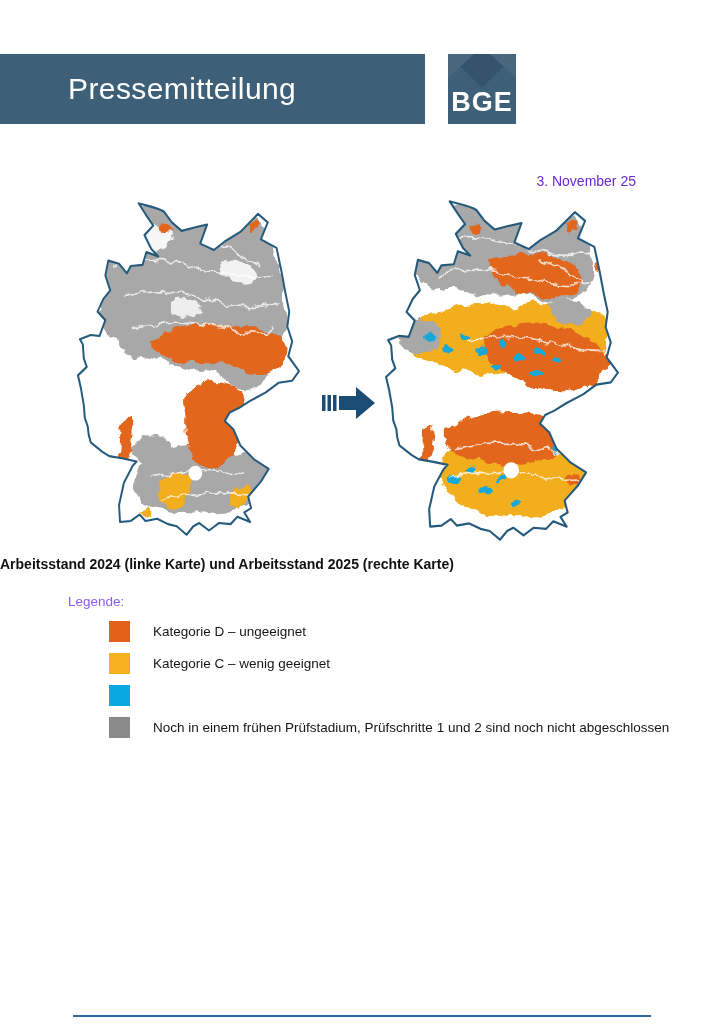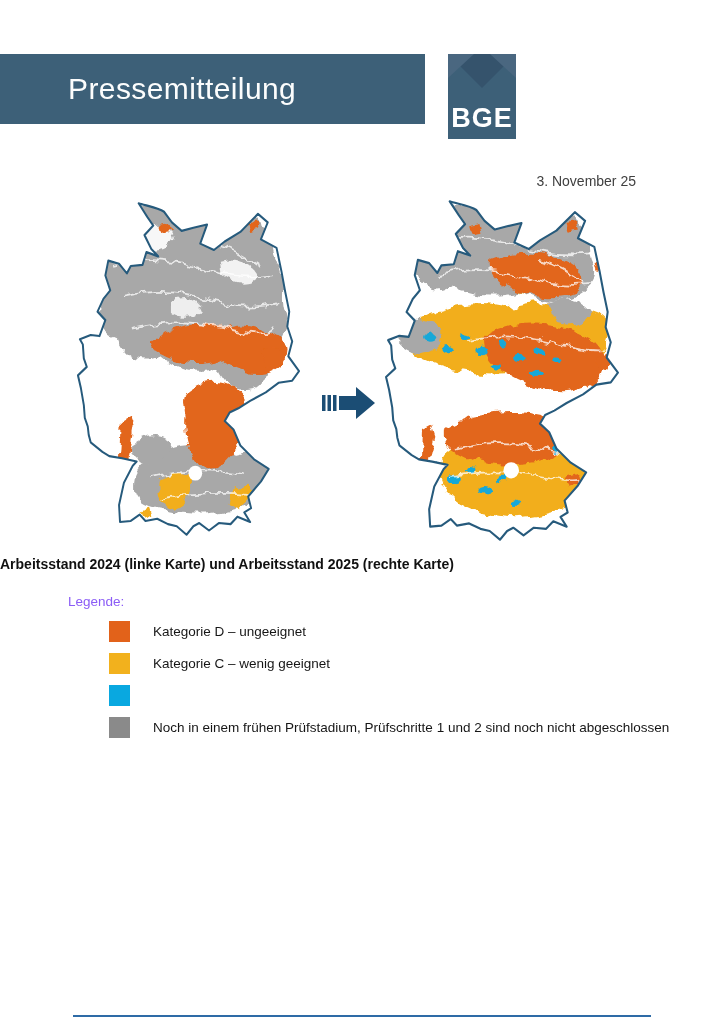--- a/index.html
+++ b/index.html
@@ -9,32 +9,32 @@
   }
   
   .titlebar{
     position:absolute;left:0;top:54px;width:425px;height:70px;
     background:var(--c-bar,#3d6078);display:flex;align-items:center;
     padding-left:68px;box-sizing:border-box;
   }
   .titlebar .title{
     color:#fcfdfd;font-size:30px;font-weight:normal;letter-spacing:.4px;
   }
-  .logo-box{position:absolute;left:448px;top:54px;width:68px;height:85px;background:var(--c-logo,#3d6078);}
+  .logo-box{position:absolute;left:448px;top:54px;width:68px;height:69px;background:var(--c-logo,#3d6078);}
   .logo-box svg{position:absolute;left:0;top:0;}
   .logo-acronym{
     position:absolute;left:0;bottom:5px;width:100%;text-align:center;
     color:#fff;font-size:27px;font-weight:bold;letter-spacing:1px;
   }
   .brand{
     position:absolute;left:530px;top:86px;
     color:var(--c-brand,#325f82);font-size:12.5px;font-weight:bold;
     letter-spacing:.3px;line-height:1.28;
   }
-  .date{position:absolute;right:88px;top:173px;font-size:14px;color:#404040;}
+  .date{position:absolute;right:88px;top:173px;font-size:14px;color:#6d28d9;}
   
   .map{position:absolute;}
   .map-left{left:76px;top:199px;width:225px;height:340px;}
   .map-right{left:384px;top:197px;width:236px;height:347px;}
   .arrow{position:absolute;left:322px;top:383px;width:56px;height:40px;}
   .caption{
     position:absolute;left:0;top:556px;width:724px;text-align:left;
     font-size:14px;font-weight:bold;color:#111;
   }
   

